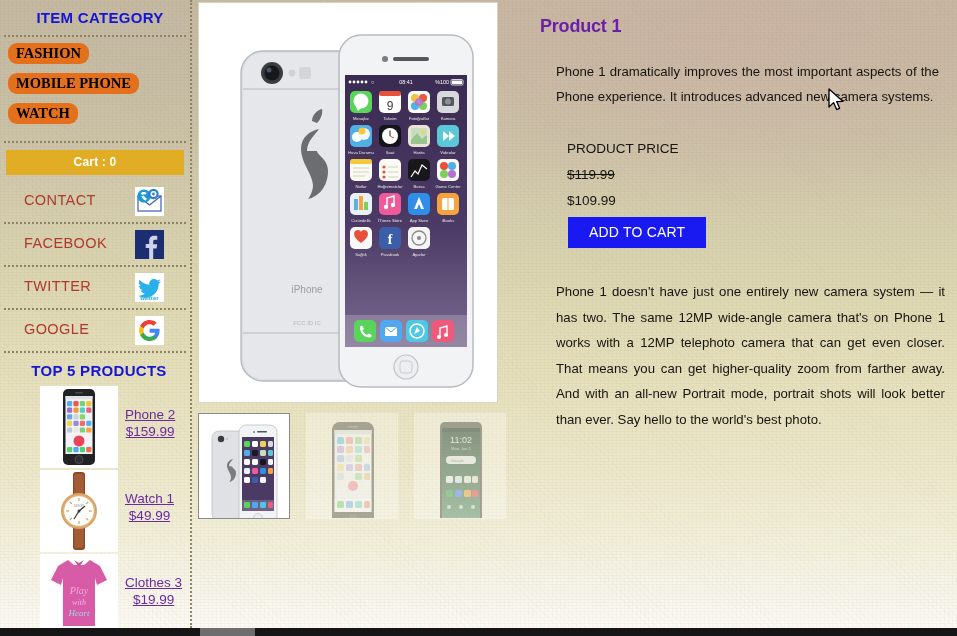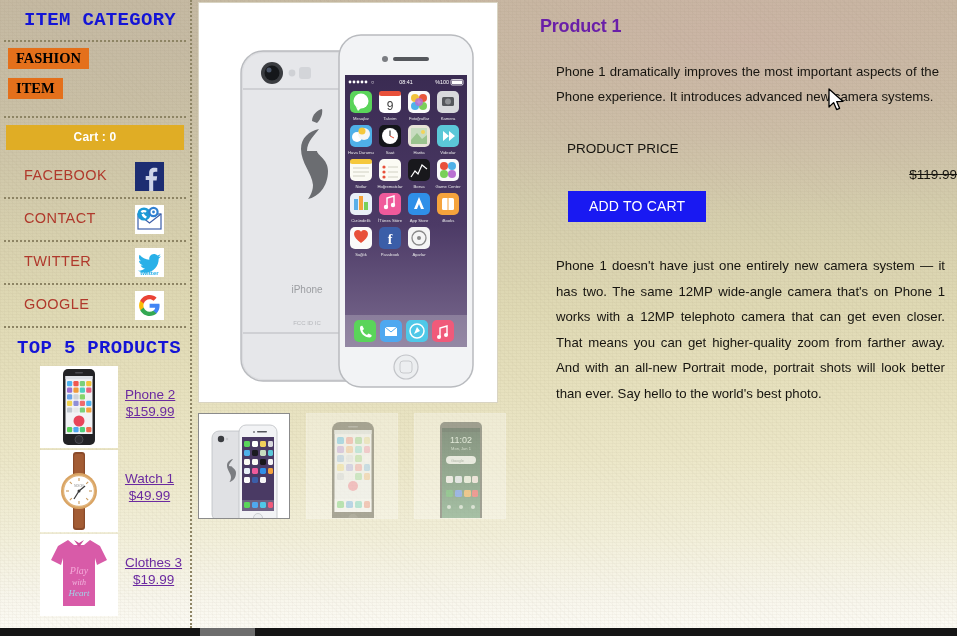--- a/index.html
+++ b/index.html
@@ -61,24 +61,24 @@
     top: 0;
     width: 192px;
     height: 628px;
     border-right: 2px dotted #8d8464;
     box-sizing: border-box;
   }
 
   .side-head {
     text-align: center;
     font-weight: bold;
-    font-size: 19px;
+    font-size: 15px;
     color: #1414d6;
     letter-spacing: 0.3px;
-    font-family: Liberation Mono, monospace;
+    font-family: Liberation Sans, sans-serif;
   }
   #cat-title { padding: 9px 0 9px 10px; }
 
   .dotted-sep {
     border-top: 2px dotted #8d8464;
     margin: 0 4px;
     height: 0;
   }
 
   #cat-list {
@@ -88,20 +88,21 @@
     display: inline-block;
     background: #e4701b;
     color: #000000;
     font-family: "Liberation Serif", serif;
     font-weight: bold;
     font-size: 14.5px;
     padding: 2px 8px 3px 8px;
     margin: 0 0 9px 2px;
     cursor: pointer;
     line-height: 16px;
+    border-radius: 9px;
   }
   .cat-row { display: block; }
 
   #cart-btn {
     display: block;
     margin: 7px 6px 6px 6px;
     background: #e0ad25;
     color: #ffffff;
     text-align: center;
     font-weight: bold;
@@ -227,21 +228,21 @@
     line-height: 25px;
     text-align: justify;
   }
   #price-block {
     margin: 27px 0 0 29px;
     font-size: 13.5px;
     color: #16140f;
     line-height: 26px;
   }
   #price-label { display: block; }
-  #old-price { display: block; text-decoration: line-through; text-align: right; }
+  #old-price { display: block; text-decoration: line-through; }
   #new-price { display: block; }
   #add-cart-btn {
     display: inline-block;
     margin: 3px 0 8px 1px;
     background: #1919f2;
     color: #ffffff;
     font-size: 14px;
     padding: 2px 21px 3px 21px;
     cursor: pointer;
     letter-spacing: 0.2px;
@@ -294,50 +295,51 @@
 <div id="page">
   <div id="content">
 
     <div id="sidebar">
 
       <div id="cat-title" class="side-head">ITEM CATEGORY</div>
       <div class="dotted-sep"></div>
 
       <div id="cat-list">
         <span class="cat-row"><span class="cat-item">FASHION</span></span>
-        <span class="cat-row"><span class="cat-item">ITEM</span></span>
+        <span class="cat-row"><span class="cat-item">MOBILE PHONE</span></span>
+        <span class="cat-row"><span class="cat-item">WATCH</span></span>
       </div>
 
       <div class="dotted-sep"></div>
 
       <div id="cart-btn">Cart : 0</div>
-
-      <div class="social-row">
-        <span class="social-label">FACEBOOK</span>
-        <span class="social-icon">
-          <svg width="29" height="29" viewBox="0 0 29 29">
-            <rect x="0" y="0" width="29" height="29" fill="#1d2d72"></rect>
-            <path d="M18.2 29 V18.4 h3.4 l0.55 -4.1 h-3.95 v-2.6 c0 -1.2 0.35 -2 2.05 -2 h2.05 V6.05 C21.95 5.95 20.7 5.8 19.25 5.8 c-3.05 0 -5.1 1.85 -5.1 5.25 v2.95 h-3.45 v4.1 h3.45 V29 z" fill="#ced4e8"></path>
-          </svg>
-        </span>
-      </div>
 
       <div class="social-row">
         <span class="social-label">CONTACT</span>
         <span class="social-icon">
           <svg width="29" height="29" viewBox="0 0 29 29">
             <rect x="0" y="0" width="29" height="29" fill="#ffffff"></rect>
             <rect x="3" y="9" width="23" height="15" fill="#ffffff" stroke="#3b5ea8" stroke-width="1.2"></rect>
             <path d="M3 9 L14.5 18 L26 9" fill="none" stroke="#3b5ea8" stroke-width="1.2"></path>
             <circle cx="9" cy="9" r="6.6" fill="#1b9ad6"></circle>
             <path d="M5.6 6.2 c1.6 -1.6 4.4 -1.8 6.2 -0.3 l-1.6 1.9 c-1 -0.7 -2.3 -0.6 -3.1 0.2 z" fill="#ffffff"></path>
             <path d="M6.5 9.2 c0.6 2.1 2.2 3.7 4.3 4.3 l1.1 -2 c-1.4 -0.5 -2.5 -1.6 -3 -3 z" fill="#ffffff"></path>
             <circle cx="18.5" cy="7" r="5.2" fill="#2f7fd0"></circle>
             <circle cx="18.5" cy="7" r="3" fill="#ffffff"></circle>
             <circle cx="18.5" cy="7" r="1.4" fill="#2f7fd0"></circle>
+          </svg>
+        </span>
+      </div>
+
+      <div class="social-row">
+        <span class="social-label">FACEBOOK</span>
+        <span class="social-icon">
+          <svg width="29" height="29" viewBox="0 0 29 29">
+            <rect x="0" y="0" width="29" height="29" fill="#1d2d72"></rect>
+            <path d="M18.2 29 V18.4 h3.4 l0.55 -4.1 h-3.95 v-2.6 c0 -1.2 0.35 -2 2.05 -2 h2.05 V6.05 C21.95 5.95 20.7 5.8 19.25 5.8 c-3.05 0 -5.1 1.85 -5.1 5.25 v2.95 h-3.45 v4.1 h3.45 V29 z" fill="#ced4e8"></path>
           </svg>
         </span>
       </div>
 
       <div class="social-row">
         <span class="social-label">TWITTER</span>
         <span class="social-icon">
           <svg width="29" height="29" viewBox="0 0 29 29">
             <rect x="0" y="0" width="29" height="29" fill="#ffffff"></rect>
             <path d="M26 8.2 c-0.85 0.38 -1.75 0.63 -2.7 0.75 c0.97 -0.58 1.72 -1.5 2.07 -2.6 c-0.91 0.54 -1.92 0.93 -2.99 1.15 c-0.86 -0.92 -2.08 -1.49 -3.44 -1.49 c-2.6 0 -4.71 2.11 -4.71 4.71 c0 0.37 0.04 0.73 0.12 1.07 c-3.92 -0.2 -7.39 -2.07 -9.72 -4.93 c-0.41 0.7 -0.64 1.5 -0.64 2.37 c0 1.63 0.83 3.07 2.1 3.92 c-0.77 -0.02 -1.5 -0.24 -2.13 -0.59 v0.06 c0 2.28 1.62 4.19 3.78 4.62 c-0.4 0.11 -0.81 0.17 -1.24 0.17 c-0.3 0 -0.6 -0.03 -0.89 -0.08 c0.6 1.87 2.34 3.24 4.4 3.28 c-1.61 1.26 -3.65 2.02 -5.85 2.02 c-0.38 0 -0.76 -0.02 -1.12 -0.07 c2.09 1.34 4.56 2.12 7.22 2.12 c8.67 0 13.41 -7.18 13.41 -13.41 l-0.02 -0.61 c0.93 -0.66 1.72 -1.49 2.35 -2.43 z" fill="#28b0e8"></path>
@@ -763,20 +765,21 @@
       </div>
     </div>
 
     <div id="detail">
       <div id="product-title">Product 1</div>
       <div id="short-desc">Phone 1 dramatically improves the most important aspects of the Phone experience. It introduces advanced new camera systems.</div>
 
       <div id="price-block">
         <span id="price-label">PRODUCT PRICE</span>
         <span id="old-price">$119.99</span>
+        <span id="new-price">$109.99</span>
         <span id="add-cart-btn">ADD TO CART</span>
       </div>
 
       <div id="long-desc">Phone 1 doesn't have just one entirely new camera system — it has two. The same 12MP wide-angle camera that's on Phone 1 works with a 12MP telephoto camera that can get even closer. That means you can get higher-quality zoom from farther away. And with an all-new Portrait mode, portrait shots will look better than ever. Say hello to the world's best photo.</div>
     </div>
 
     <span id="cursor">
       <svg width="18" height="26" viewBox="0 0 18 26">
         <path d="M1 1 L1 19 L5.6 14.6 L8.6 21.6 L11.6 20.3 L8.7 13.6 L15 13.4 z" fill="#ffffff" stroke="#000000" stroke-width="1.3" stroke-linejoin="round"></path>
       </svg>

